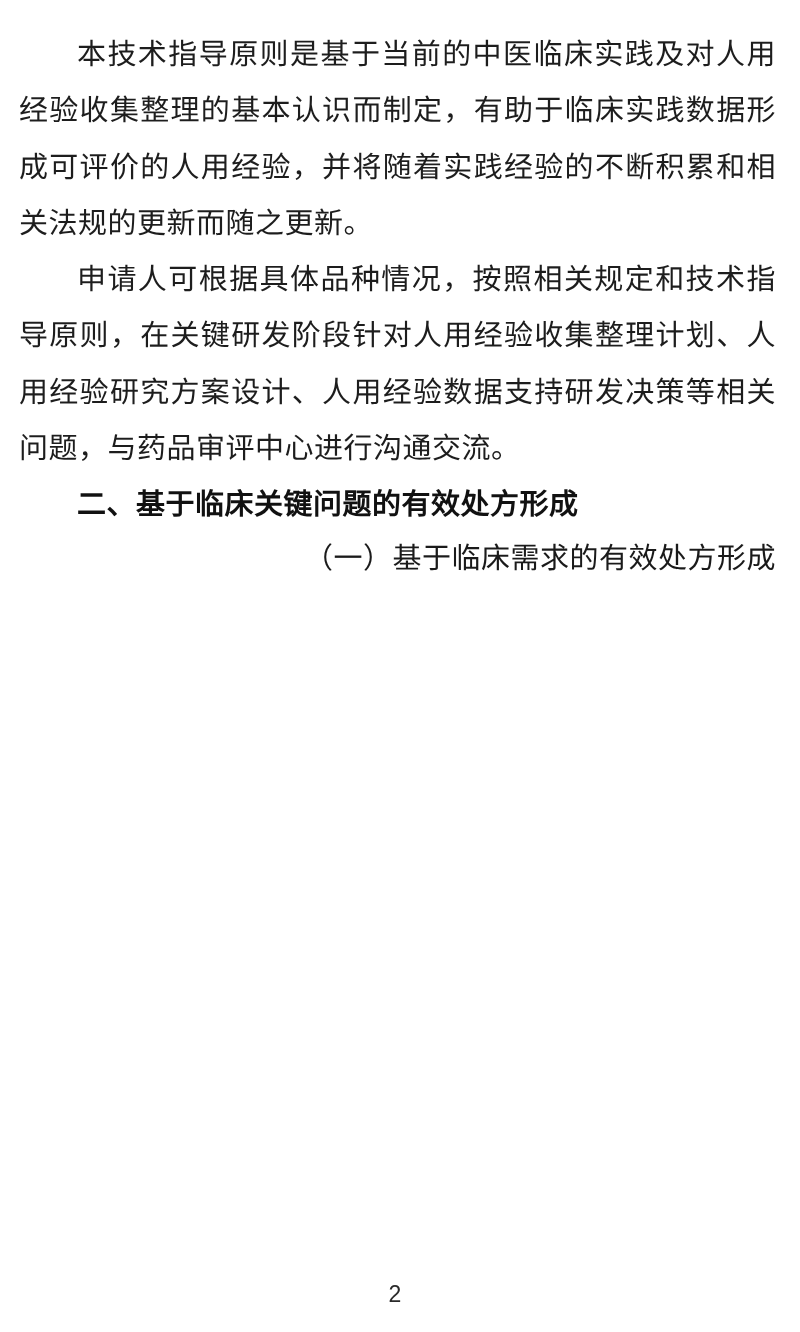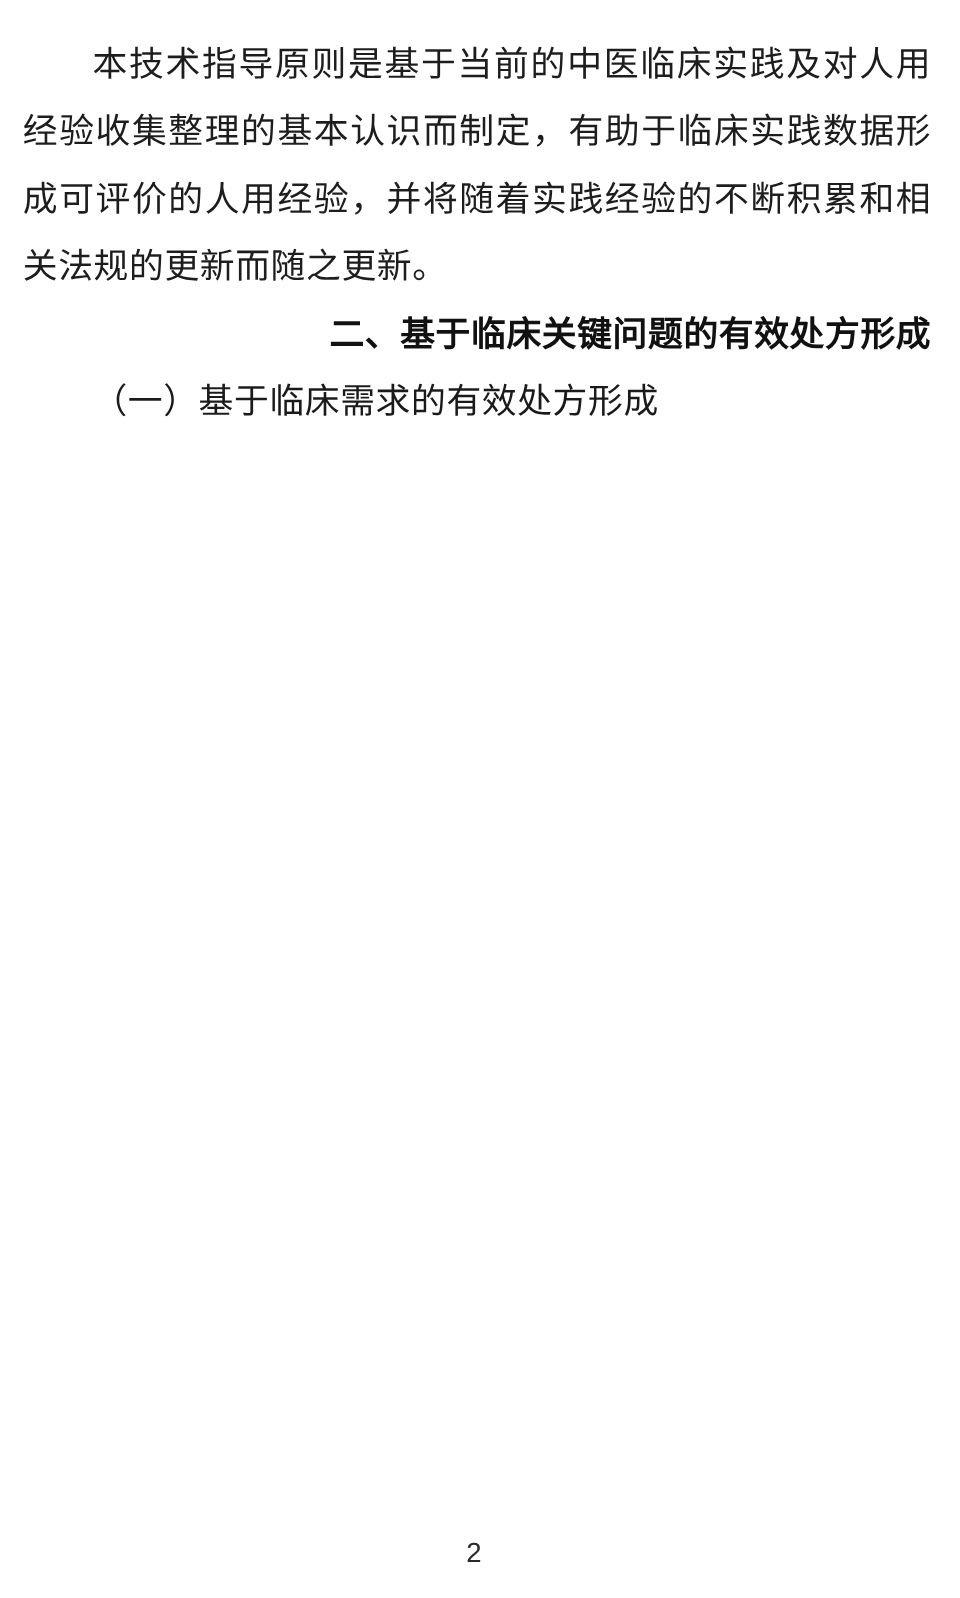--- a/index.html
+++ b/index.html
@@ -34,46 +34,48 @@
   }
   .heading {
     margin: 0;
     padding: 0;
     text-indent: 58px;
     font-family: "Liberation Sans", "DejaVu Sans", sans-serif;
     font-size: 29px;
     font-weight: 700;
     color: #111111;
     line-height: 56.3px;
-    text-align: right;
+    text-align: left;
   }
   .subheading {
     margin: 0;
     padding: 0;
     text-indent: 58px;
     font-size: 29px;
     font-weight: 400;
     color: #1a1a1a;
     line-height: 56.3px;
-    text-align: left;
+    text-align: right;
+    font-family: Liberation Mono, monospace;
   }
   .page-number {
     position: absolute;
     left: 0;
     top: 1281px;
     width: 790px;
     text-align: center;
     font-family: "Liberation Sans", "DejaVu Sans", sans-serif;
     font-size: 23px;
     color: #2a2a2a;
   }
 </style>
 </head>
 <body>
 
 <div class="page">
   <div class="body-text">
     <p class="para">本技术指导原则是基于当前的中医临床实践及对人用经验收集整理的基本认识而制定，有助于临床实践数据形成可评价的人用经验，并将随着实践经验的不断积累和相关法规的更新而随之更新。</p>
+    <p class="para">申请人可根据具体品种情况，按照相关规定和技术指导原则，在关键研发阶段针对人用经验收集整理计划、人用经验研究方案设计、人用经验数据支持研发决策等相关问题，与药品审评中心进行沟通交流。</p>
     <h2 class="heading">二、基于临床关键问题的有效处方形成</h2>
     <h3 class="subheading">（一）基于临床需求的有效处方形成</h3>
   </div>
   <div class="page-number">2</div>
 </div>
 
 </body></html>

